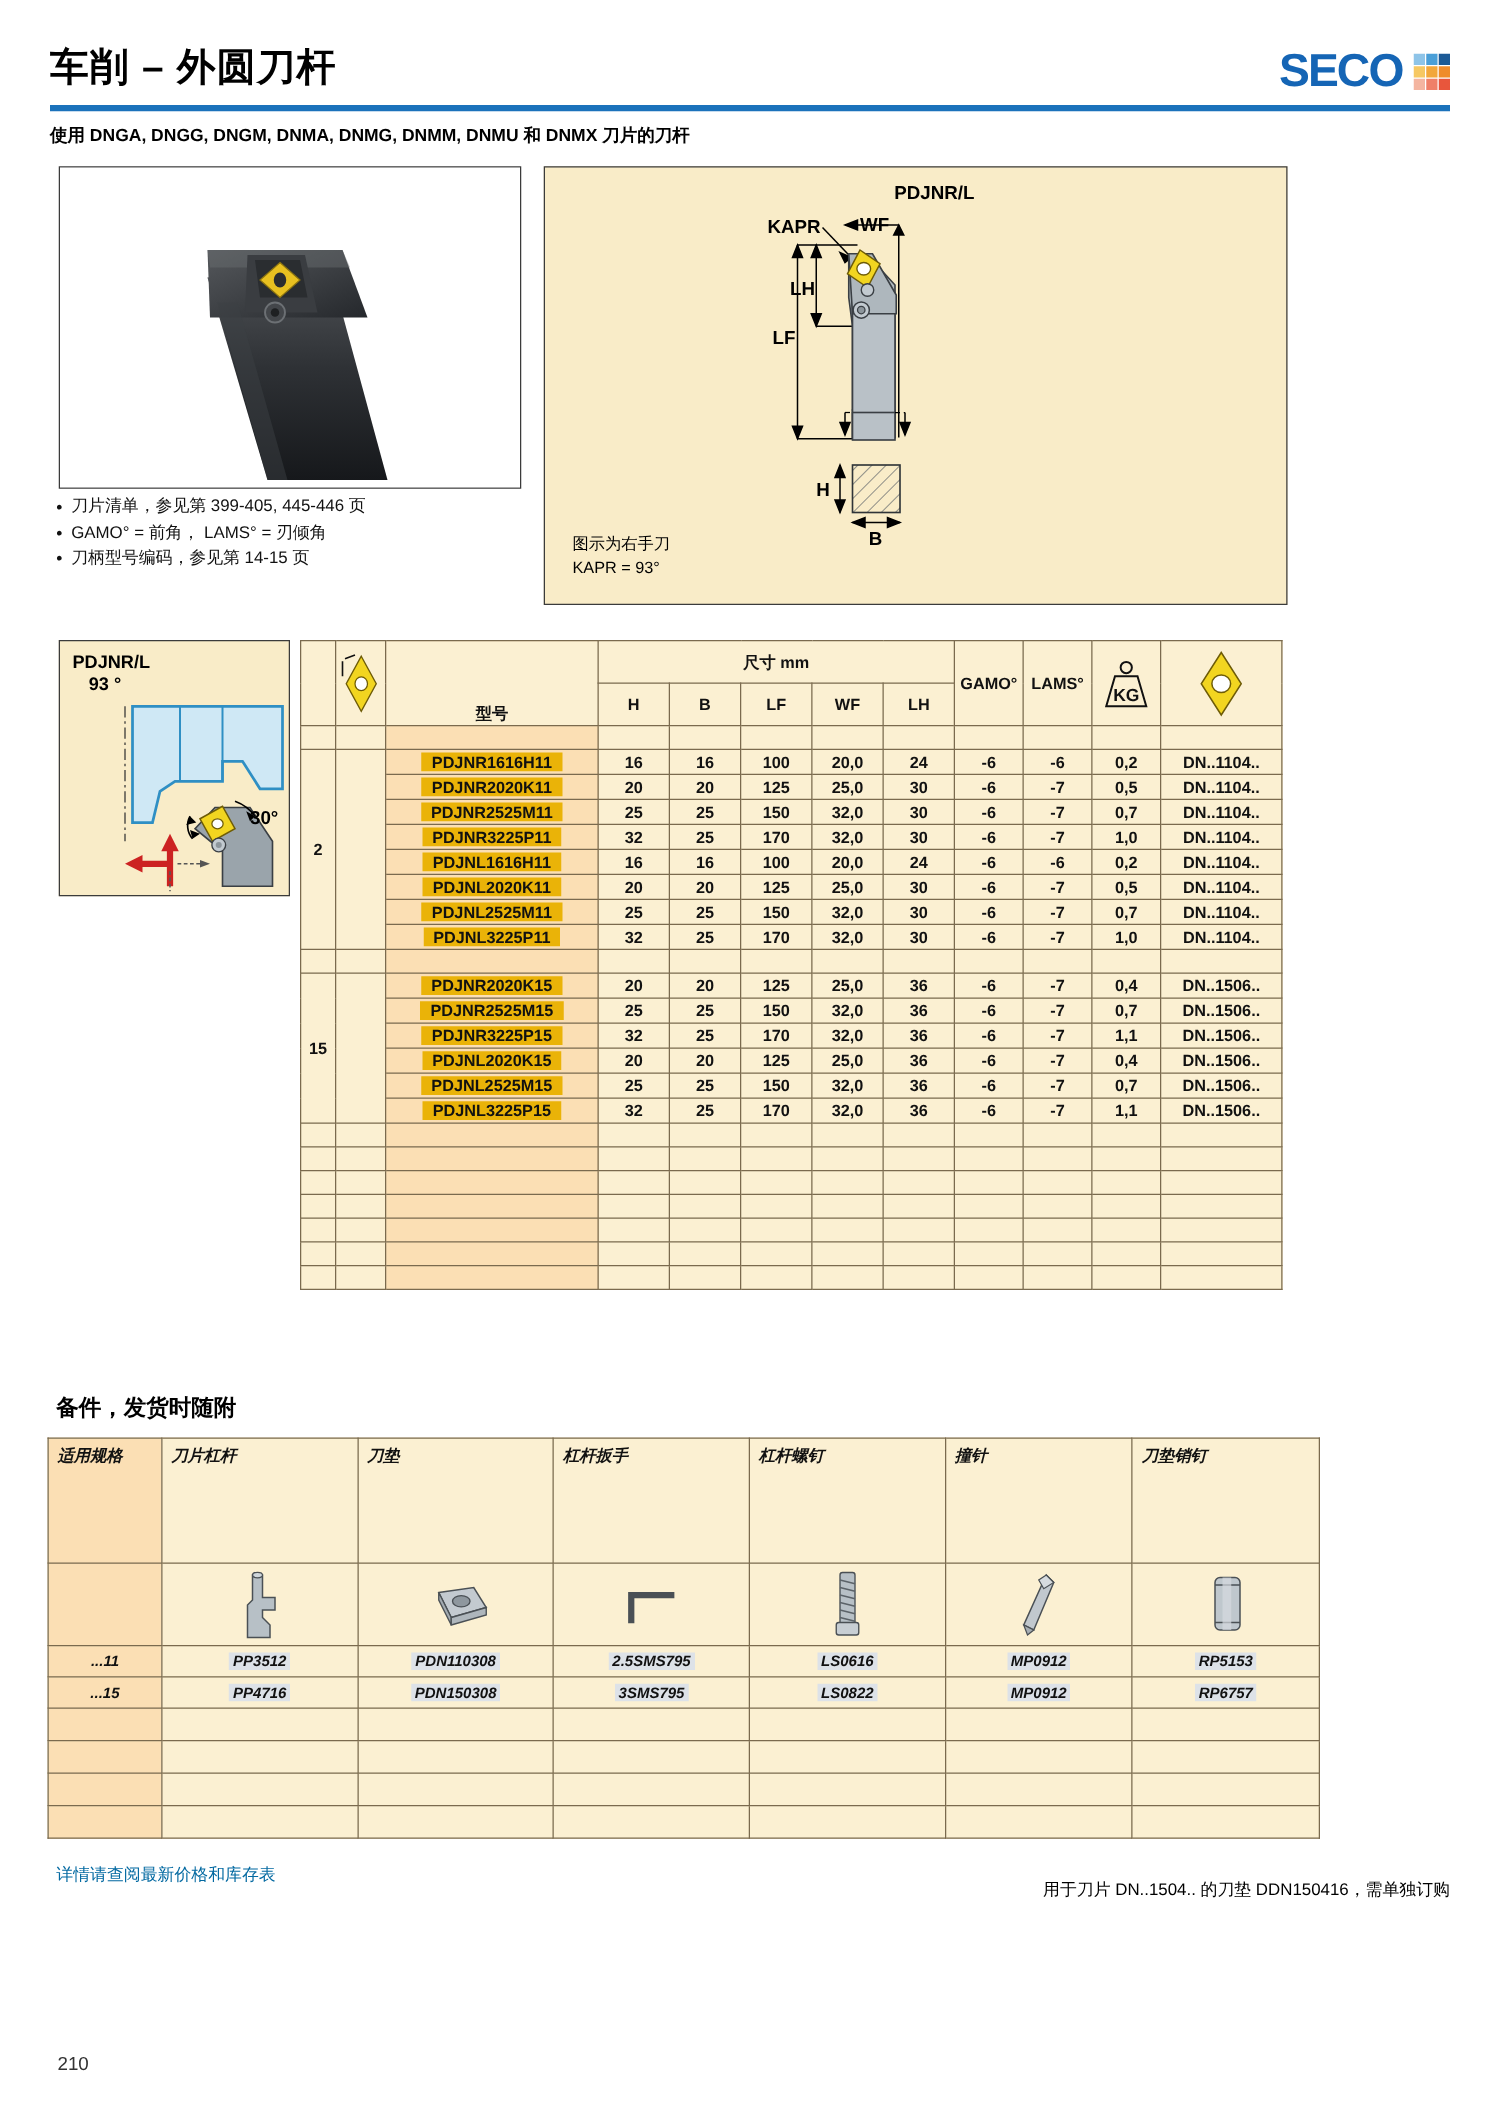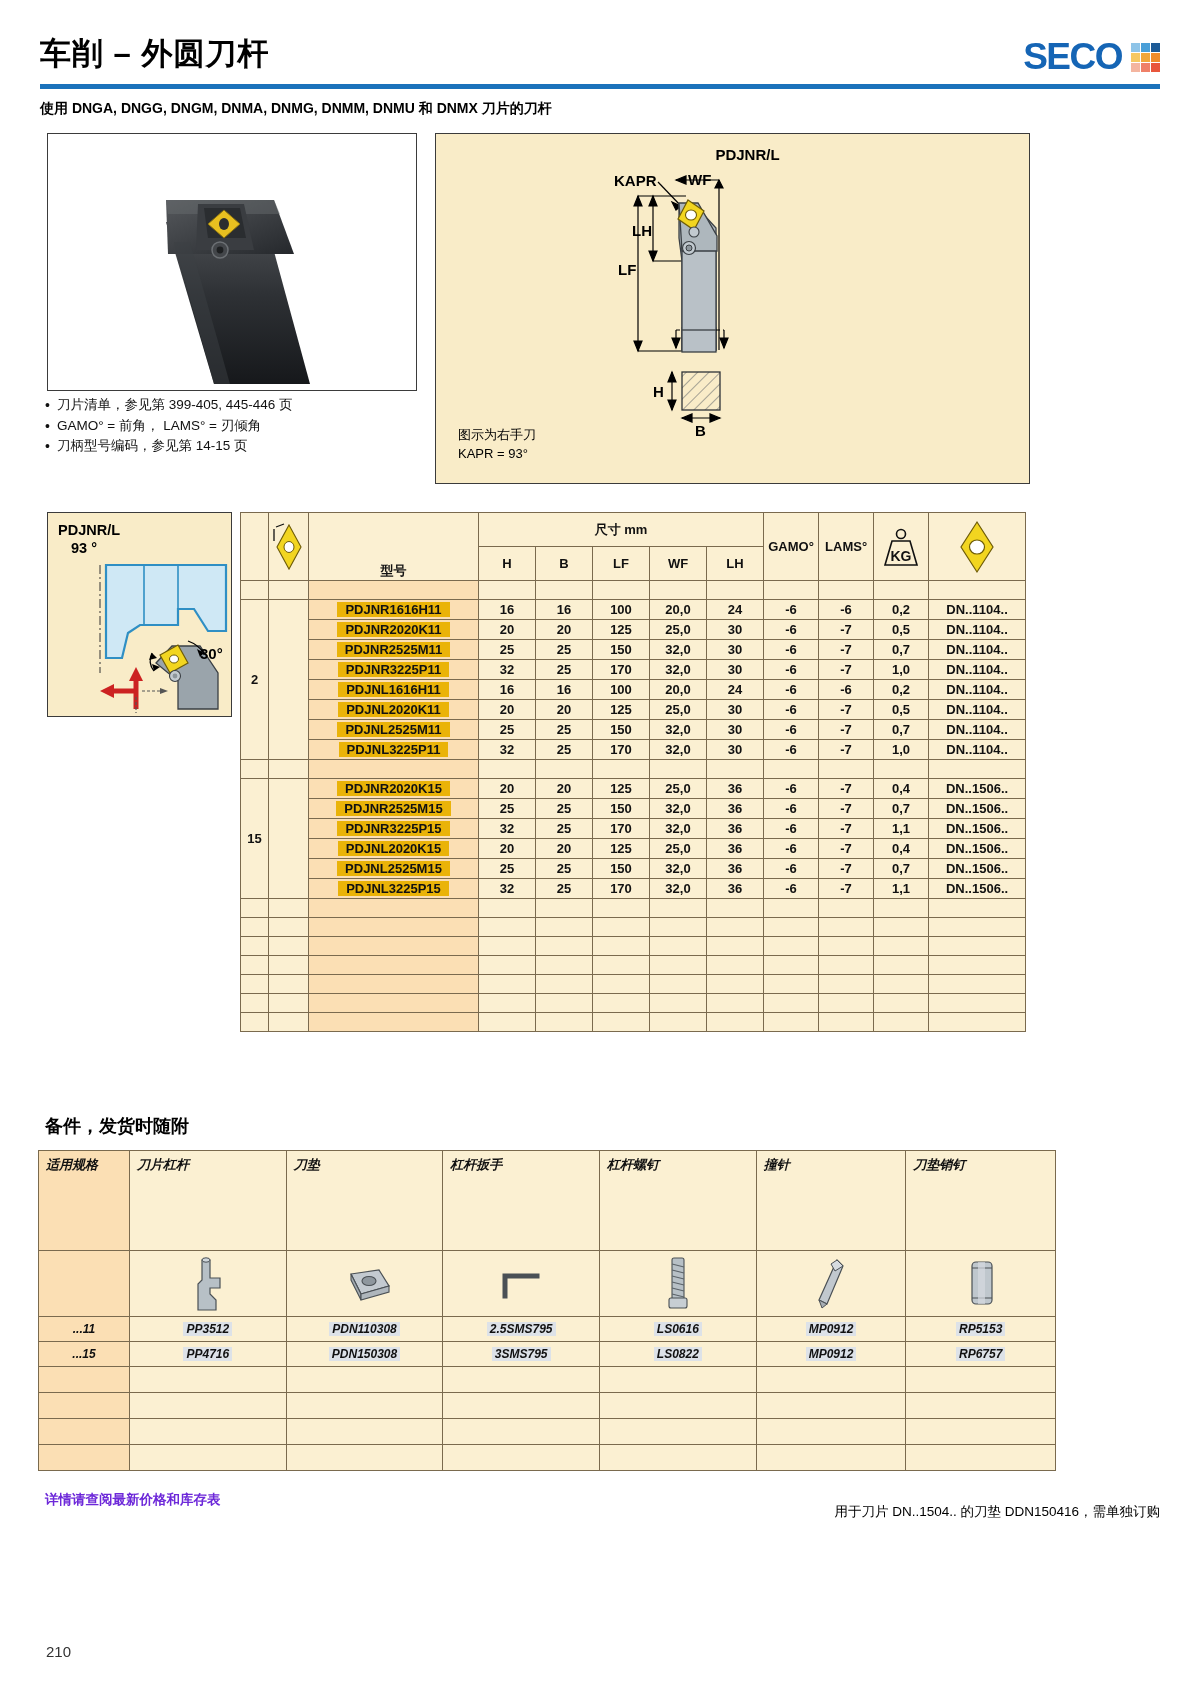--- a/index.html
+++ b/index.html
@@ -139,21 +139,21 @@
   .spares-table td.hdr {
     text-align:left; padding:5px 0 0 7px; vertical-align:top;
     height:100px; font-size:13px;
   }
   .spares-table td.col-spec { width:90px; background:#fbdfb4 !important; }
   .sp-val span { background:#dde2e8; padding:0 3px; display:inline-block; font-weight:bold;}
   .sp-blank td { height:26px; }
 
   .foot-left {
     position:absolute; left:45px; top:1491px;
-    font-size:13.5px; font-weight:bold; color:#6d28d9;
+    font-size:13.5px; font-weight:normal; color:#0369a1;
   }
   .foot-right {
     position:absolute; right:40px; top:1491px;
     font-size:13.5px; color:#000; text-align:right;margin-top:12px;
   }
   .page-num {
     position:absolute; left:46px; top:1643px;
     font-size:15px; color:#333;
   }
   svg { display:block; }

